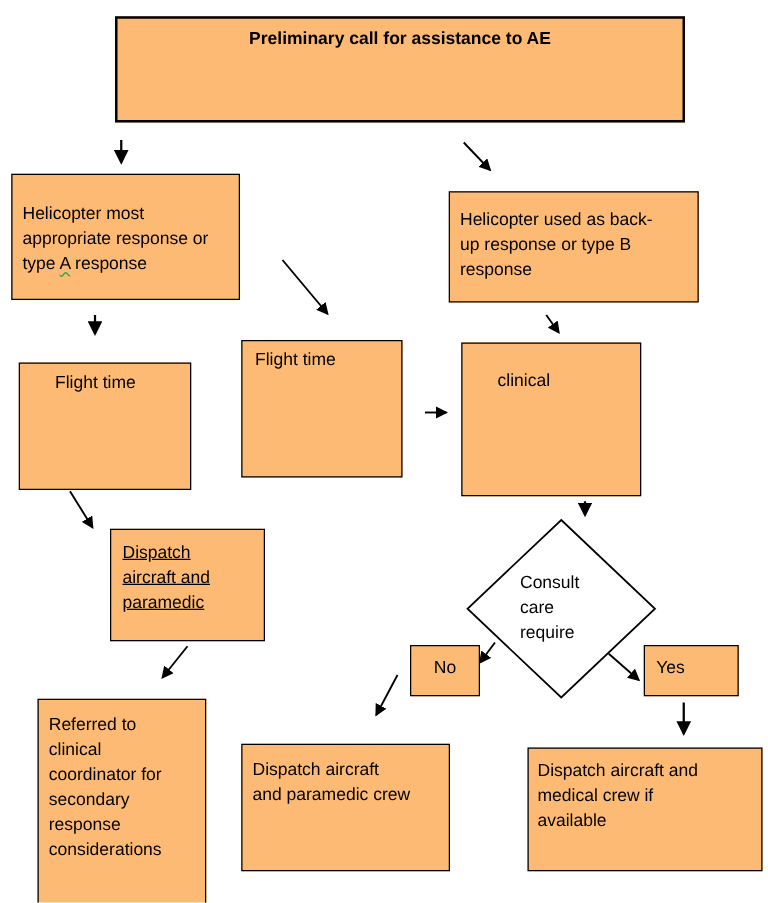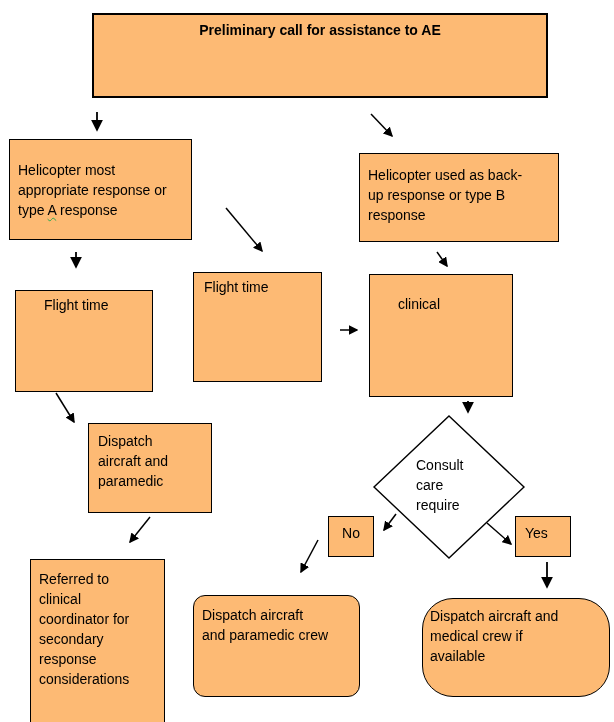--- a/index.html
+++ b/index.html
@@ -31,26 +31,26 @@
   #hel-a { left: 9px;  top: 139px; width: 183px; height: 101px; padding: 20px 8px; }
   #hel-b { left: 359px; top: 153px; width: 200px; height: 89px; padding: 11px 8px; }
   #f30l  { left: 15px;  top: 290px; width: 138px; height: 102px; padding: 4px 8px; }
   #f30l .line1 { padding-left: 20px; }
   #f30l .line2 { margin-top: 28px; }
   #f30g  { left: 193px; top: 272px; width: 129px; height: 110px; padding: 4px 10px; }
   #f30g .line2 { margin-top: 17px; }
   #consult { left: 369px; top: 274px; width: 144px; height: 123px; padding: 3px 6px; }
   #consult .line1 { text-align: center; }
   #consult .line2, #consult .line3 { padding-left: 22px; margin-top: 16px; }
-  #disp-par { left: 88px; top: 423px; width: 124px; height: 90px; padding: 7px 9px; }
-  #no-box  { left: 328px; top: 516px; width: 46px; height: 41px; text-align: center; padding-top: 6px; }
-  #yes-box { left: 515px; top: 516px; width: 56px; height: 41px; padding: 6px 0 0 9px; }
+  #disp-par { left: 88px; top: 423px; width: 124px; height: 90px; padding: 7px 9px; text-decoration: underline; }
+  #no-box  { left: 328px; top: 516px; width: 56px; height: 41px; text-align: center; padding-top: 6px; }
+  #yes-box { left: 515px; top: 516px; width: 76px; height: 41px; padding: 6px 0 0 9px; }
   #referred { left: 30px; top: 559px; width: 135px; height: 170px; padding: 9px 8px; }
-  #crew    { left: 193px; top: 595px; width: 167px; height: 102px; padding: 9px 8px; border-radius: 12px; }
-  #medical { left: 422px; top: 598px; width: 188px; height: 99px; padding: 7px 7px; border-radius: 31px; }
+  #crew    { left: 193px; top: 595px; width: 167px; height: 102px; padding: 9px 8px; }
+  #medical { left: 422px; top: 598px; width: 188px; height: 99px; padding: 7px 7px; }
   #diamond-text {
     position: absolute; left: 416px; top: 455px; width: 90px;
     white-space: pre-line;
   }
   #flow-svg { position: absolute; left: 0; top: 0; pointer-events: none; }
   #flow-svg line, #flow-svg polygon.edge { stroke: #000000; }
 </style>
 </head>
 <body>
 

